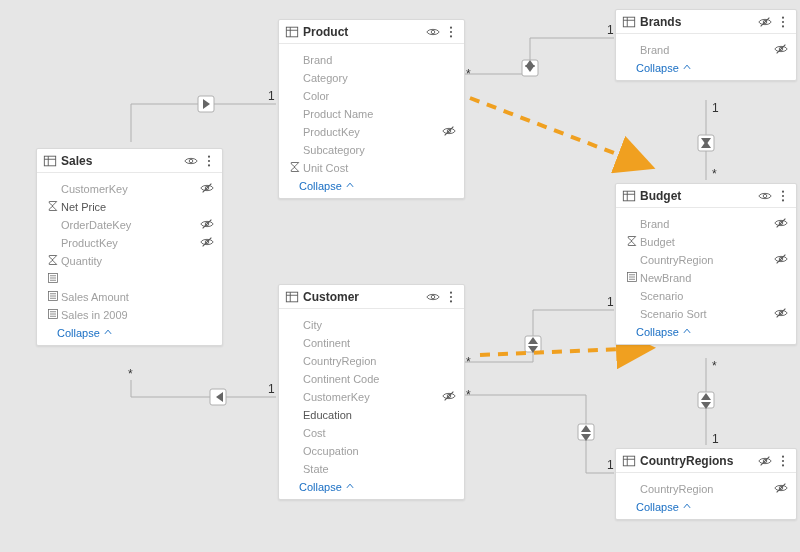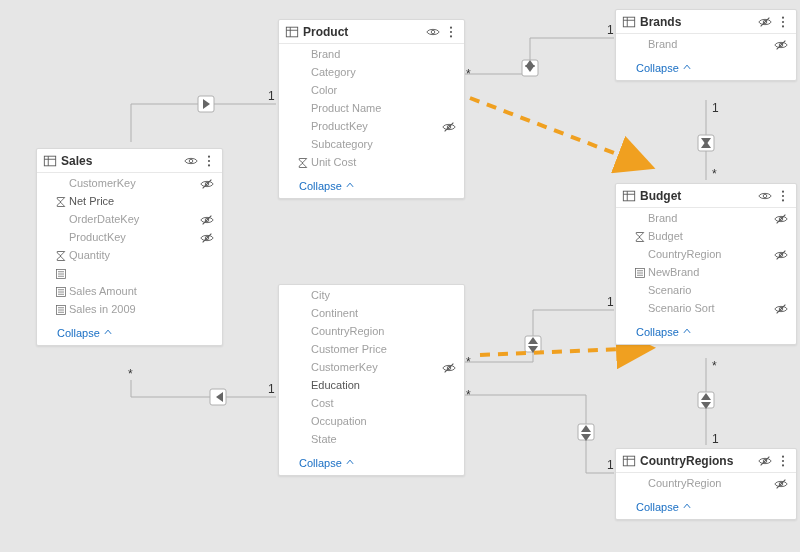--- a/index.html
+++ b/index.html
@@ -62,24 +62,23 @@
     width: 14px; height: 14px;
     display: inline-flex;
     align-items: center;
     justify-content: center;
   }
   .fields {
     padding: 4px 0 2px 0;
   }
   .field {
     display: flex;
-    align-items: flex-start;
+    align-items: flex-end;
     height: 18px;
     padding: 0 8px 0 8px;
-    margin-left: 8px;
   }
   .field .ficon { width: 16px; color:#666; }
   .field .fname {
     flex: 1;
     white-space: nowrap;
     overflow: hidden;
     text-overflow: clip;
     color: #a0a0a0;
     font-size: 11px;
   }
@@ -352,36 +351,59 @@
         </div>
       </div>
       <div class="collapse">
         <span>Collapse</span>
         <span><svg width="10" height="10" viewBox="0 0 16 16">
             <polyline points="3,11 8,5 13,11" fill="none" stroke="#1a6fc4" stroke-width="1.5"></polyline>
           </svg></span>
       </div>
     </div>
     <div class="table-card" style="left: 278px; top: 284px; width: 185px;">
+      <div class="card-header">
+        <span class="table-glyph">
+          <svg width="14" height="14" viewBox="0 0 16 16">
+            <rect x="1.5" y="2.5" width="13" height="11" fill="none" stroke="#555" stroke-width="1"></rect>
+            <line x1="1.5" y1="6" x2="14.5" y2="6" stroke="#555"></line>
+            <line x1="6" y1="2.5" x2="6" y2="13.5" stroke="#555"></line>
+          </svg>
+        </span>
+        <span class="title">Customer</span>
+        <span class="hicon">
+          <svg width="14" height="14" viewBox="0 0 16 16">
+            <path d="M1 8 C3 4 13 4 15 8 C13 12 3 12 1 8 Z" fill="none" stroke="#555" stroke-width="1"></path>
+            <circle cx="8" cy="8" r="2" fill="none" stroke="#555"></circle>
+          </svg>
+        </span>
+        <span class="hicon">
+          <svg width="14" height="14" viewBox="0 0 16 16">
+            <circle cx="8" cy="3" r="1.2" fill="#555"></circle>
+            <circle cx="8" cy="8" r="1.2" fill="#555"></circle>
+            <circle cx="8" cy="13" r="1.2" fill="#555"></circle>
+          </svg>
+        </span>
+      </div>
       <div class="fields">
         <div class="field">
           <span class="ficon"></span>
           <span class="fname">City</span>
         </div>
         <div class="field">
           <span class="ficon"></span>
           <span class="fname">Continent</span>
         </div>
         <div class="field">
           <span class="ficon"></span>
           <span class="fname">CountryRegion</span>
         </div>
         <div class="field">
           <span class="ficon"></span>
-          <span class="fname">Customer Price</span>
+          <span class="fname">Continent Code</span>
         </div>
         <div class="field">
           <span class="ficon"></span>
           <span class="fname">CustomerKey</span>
           <span class="ricon hidden-eye">
             <svg width="14" height="14" viewBox="0 0 16 16">
               <path d="M1 8 C3 4 13 4 15 8 C13 12 3 12 1 8 Z" fill="none" stroke="#555" stroke-width="1"></path>
               <circle cx="8" cy="8" r="2" fill="none" stroke="#555"></circle>
               <line x1="3" y1="13" x2="13" y2="3" stroke="#555" stroke-width="1.2"></line>
             </svg>

